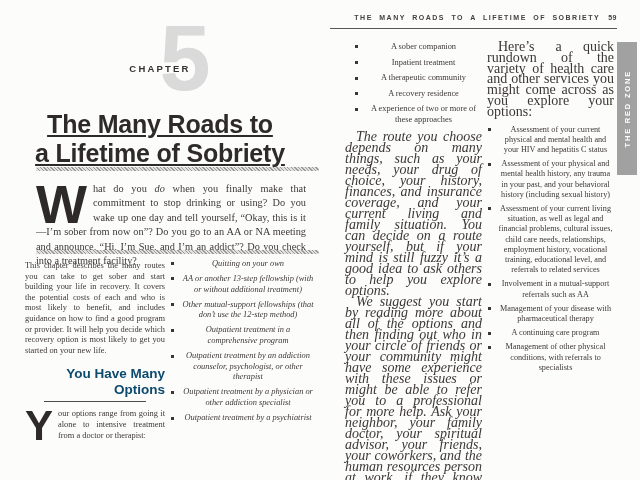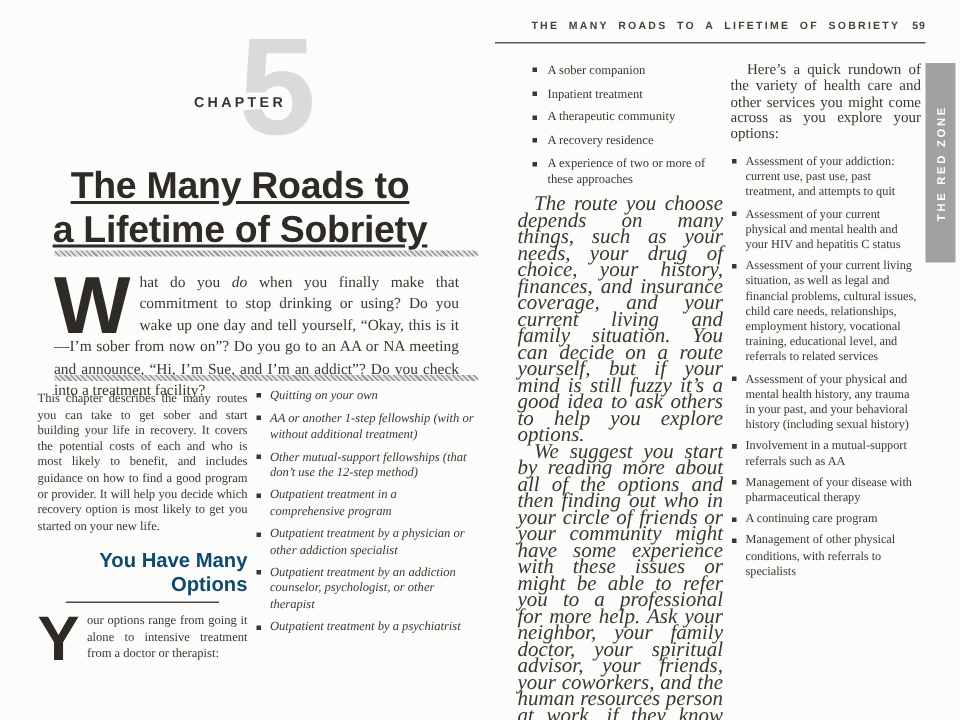--- a/index.html
+++ b/index.html
@@ -32,27 +32,27 @@
   .col4 { left:487px; top:42px;  width:127px; }
 
   .jpara { margin:0; text-align:justify; }
   .indent { text-indent:11px; }
 
   .section-head { margin:10px 0 0; text-align:right;
                   font:700 13.5px/15.5px "Liberation Sans", sans-serif; color:#0c4a6e; }
   .section-rule { width:102px; margin:4px auto 7px; border:0; border-top:1px solid #4e4a46; }
 
   .blist { display:block; }
-  .bullet { position:relative; padding-left:10px; margin:0 0 4.5px; }
+  .bullet { position:relative; padding-left:10px; margin:0 0 4.5px;text-align:center; }
   .marker { position:absolute; left:1px; top:3.4px; width:3px; height:3px; background:#3c3733; }
   .col3 .blist { margin-left:8px; }
   .col3 .bullet { padding-left:12px; margin-bottom:5px; }
   .col3 .marker { left:2px; }
   .col3 .jpara  { font-size:14px; line-height:11px;font-style:italic; }
-  .col4 .intro4 { margin:0 0 7px; font-size:10px; line-height:10.8px; }
+  .col4 .intro4 { margin:0 0 7px; font-size:14px; line-height:10.8px; }
   .col4 .bullet { margin-bottom:4px; font-size:8.2px; line-height:10.2px; }
 
   
   .running-head { position:absolute; top:13px; left:330px; width:287px; text-align:right;
                   font:700 7px/10px "Liberation Sans", sans-serif; letter-spacing:1.5px;
                   word-spacing:3px; color:#45413d; }
   .running-head .pn { margin-left:8px; letter-spacing:.5px; }
   .head-rule { position:absolute; top:28px; left:330px; width:287px; height:0;
                border-top:1px solid #5a5651; }
 
@@ -90,41 +90,41 @@
   <div class="col col2">
     <div class="blist">
 
         <div class="bullet">
           <span class="marker"></span>
           <span class="btext">Quitting on your own</span>
         </div>
 
         <div class="bullet">
           <span class="marker"></span>
-          <span class="btext">AA or another 1-step fellowship (with or without additional treatment)</span>
+          <span class="btext">AA or another 13-step fellowship (with or without additional treatment)</span>
         </div>
 
         <div class="bullet">
           <span class="marker"></span>
           <span class="btext">Other mutual-support fellowships (that don’t use the 12-step method)</span>
         </div>
 
         <div class="bullet">
           <span class="marker"></span>
           <span class="btext">Outpatient treatment in a comprehensive program</span>
         </div>
 
         <div class="bullet">
           <span class="marker"></span>
+          <span class="btext">Outpatient treatment by an addiction counselor, psychologist, or other therapist</span>
+        </div>
+
+        <div class="bullet">
+          <span class="marker"></span>
           <span class="btext">Outpatient treatment by a physician or other addiction specialist</span>
-        </div>
-
-        <div class="bullet">
-          <span class="marker"></span>
-          <span class="btext">Outpatient treatment by an addiction counselor, psychologist, or other therapist</span>
         </div>
 
         <div class="bullet">
           <span class="marker"></span>
           <span class="btext">Outpatient treatment by a psychiatrist</span>
         </div>
       </div>
   </div>
 
   <div class="running-head">
@@ -161,38 +161,34 @@
         </div>
       </div>
     <p class="jpara indent">The route you choose depends on many things, such as your needs, your drug of choice, your history, finances, and insurance coverage, and your current living and family situation. You can decide on a route yourself, but if your mind is still fuzzy it’s a good idea to ask others to help you explore options.</p>
     <p class="jpara indent">We suggest you start by reading more about all of the options and then finding out who in your circle of friends or your community might have some experience with these issues or might be able to refer you to a professional for more help. Ask your neighbor, your family doctor, your spiritual advisor, your friends, your coworkers, and the human resources person at work, if they know anything about addiction or know someone who does. Call a treatment center and ask to talk with someone there (they can often do a brief assessment of your situation over the phone). Call a local mental health agency and make an appointment with a counselor. Figure out who in your extended circle of friends and relatives is an old-timer in AA or NA (there are bound to be some). Go to a fellowship meeting on your own and ask the people there for recommendations.</p>
   </div>
 
   <div class="col col4">
     <p class="jpara indent intro4">Here’s a quick rundown of the variety of health care and other services you might come across as you explore your options:</p>
     <div class="blist">
 
-        <div class="bullet">
-          <span class="marker"></span>
-          <span class="btext">Assessment of your addiction: current use, past use, past treatment, and attempts to quit</span>
-        </div>
 
         <div class="bullet">
           <span class="marker"></span>
           <span class="btext">Assessment of your current physical and mental health and your HIV and hepatitis C status</span>
         </div>
 
         <div class="bullet">
           <span class="marker"></span>
+          <span class="btext">Assessment of your physical and mental health history, any trauma in your past, and your behavioral history (including sexual history)</span>
+        </div>
+
+        <div class="bullet">
+          <span class="marker"></span>
           <span class="btext">Assessment of your current living situation, as well as legal and financial problems, cultural issues, child care needs, relationships, employment history, vocational training, educational level, and referrals to related services</span>
-        </div>
-
-        <div class="bullet">
-          <span class="marker"></span>
-          <span class="btext">Assessment of your physical and mental health history, any trauma in your past, and your behavioral history (including sexual history)</span>
         </div>
 
         <div class="bullet">
           <span class="marker"></span>
         </div>
 
 
         <div class="bullet">
           <span class="marker"></span>
           <span class="btext">Involvement in a mutual-support referrals such as AA</span>

